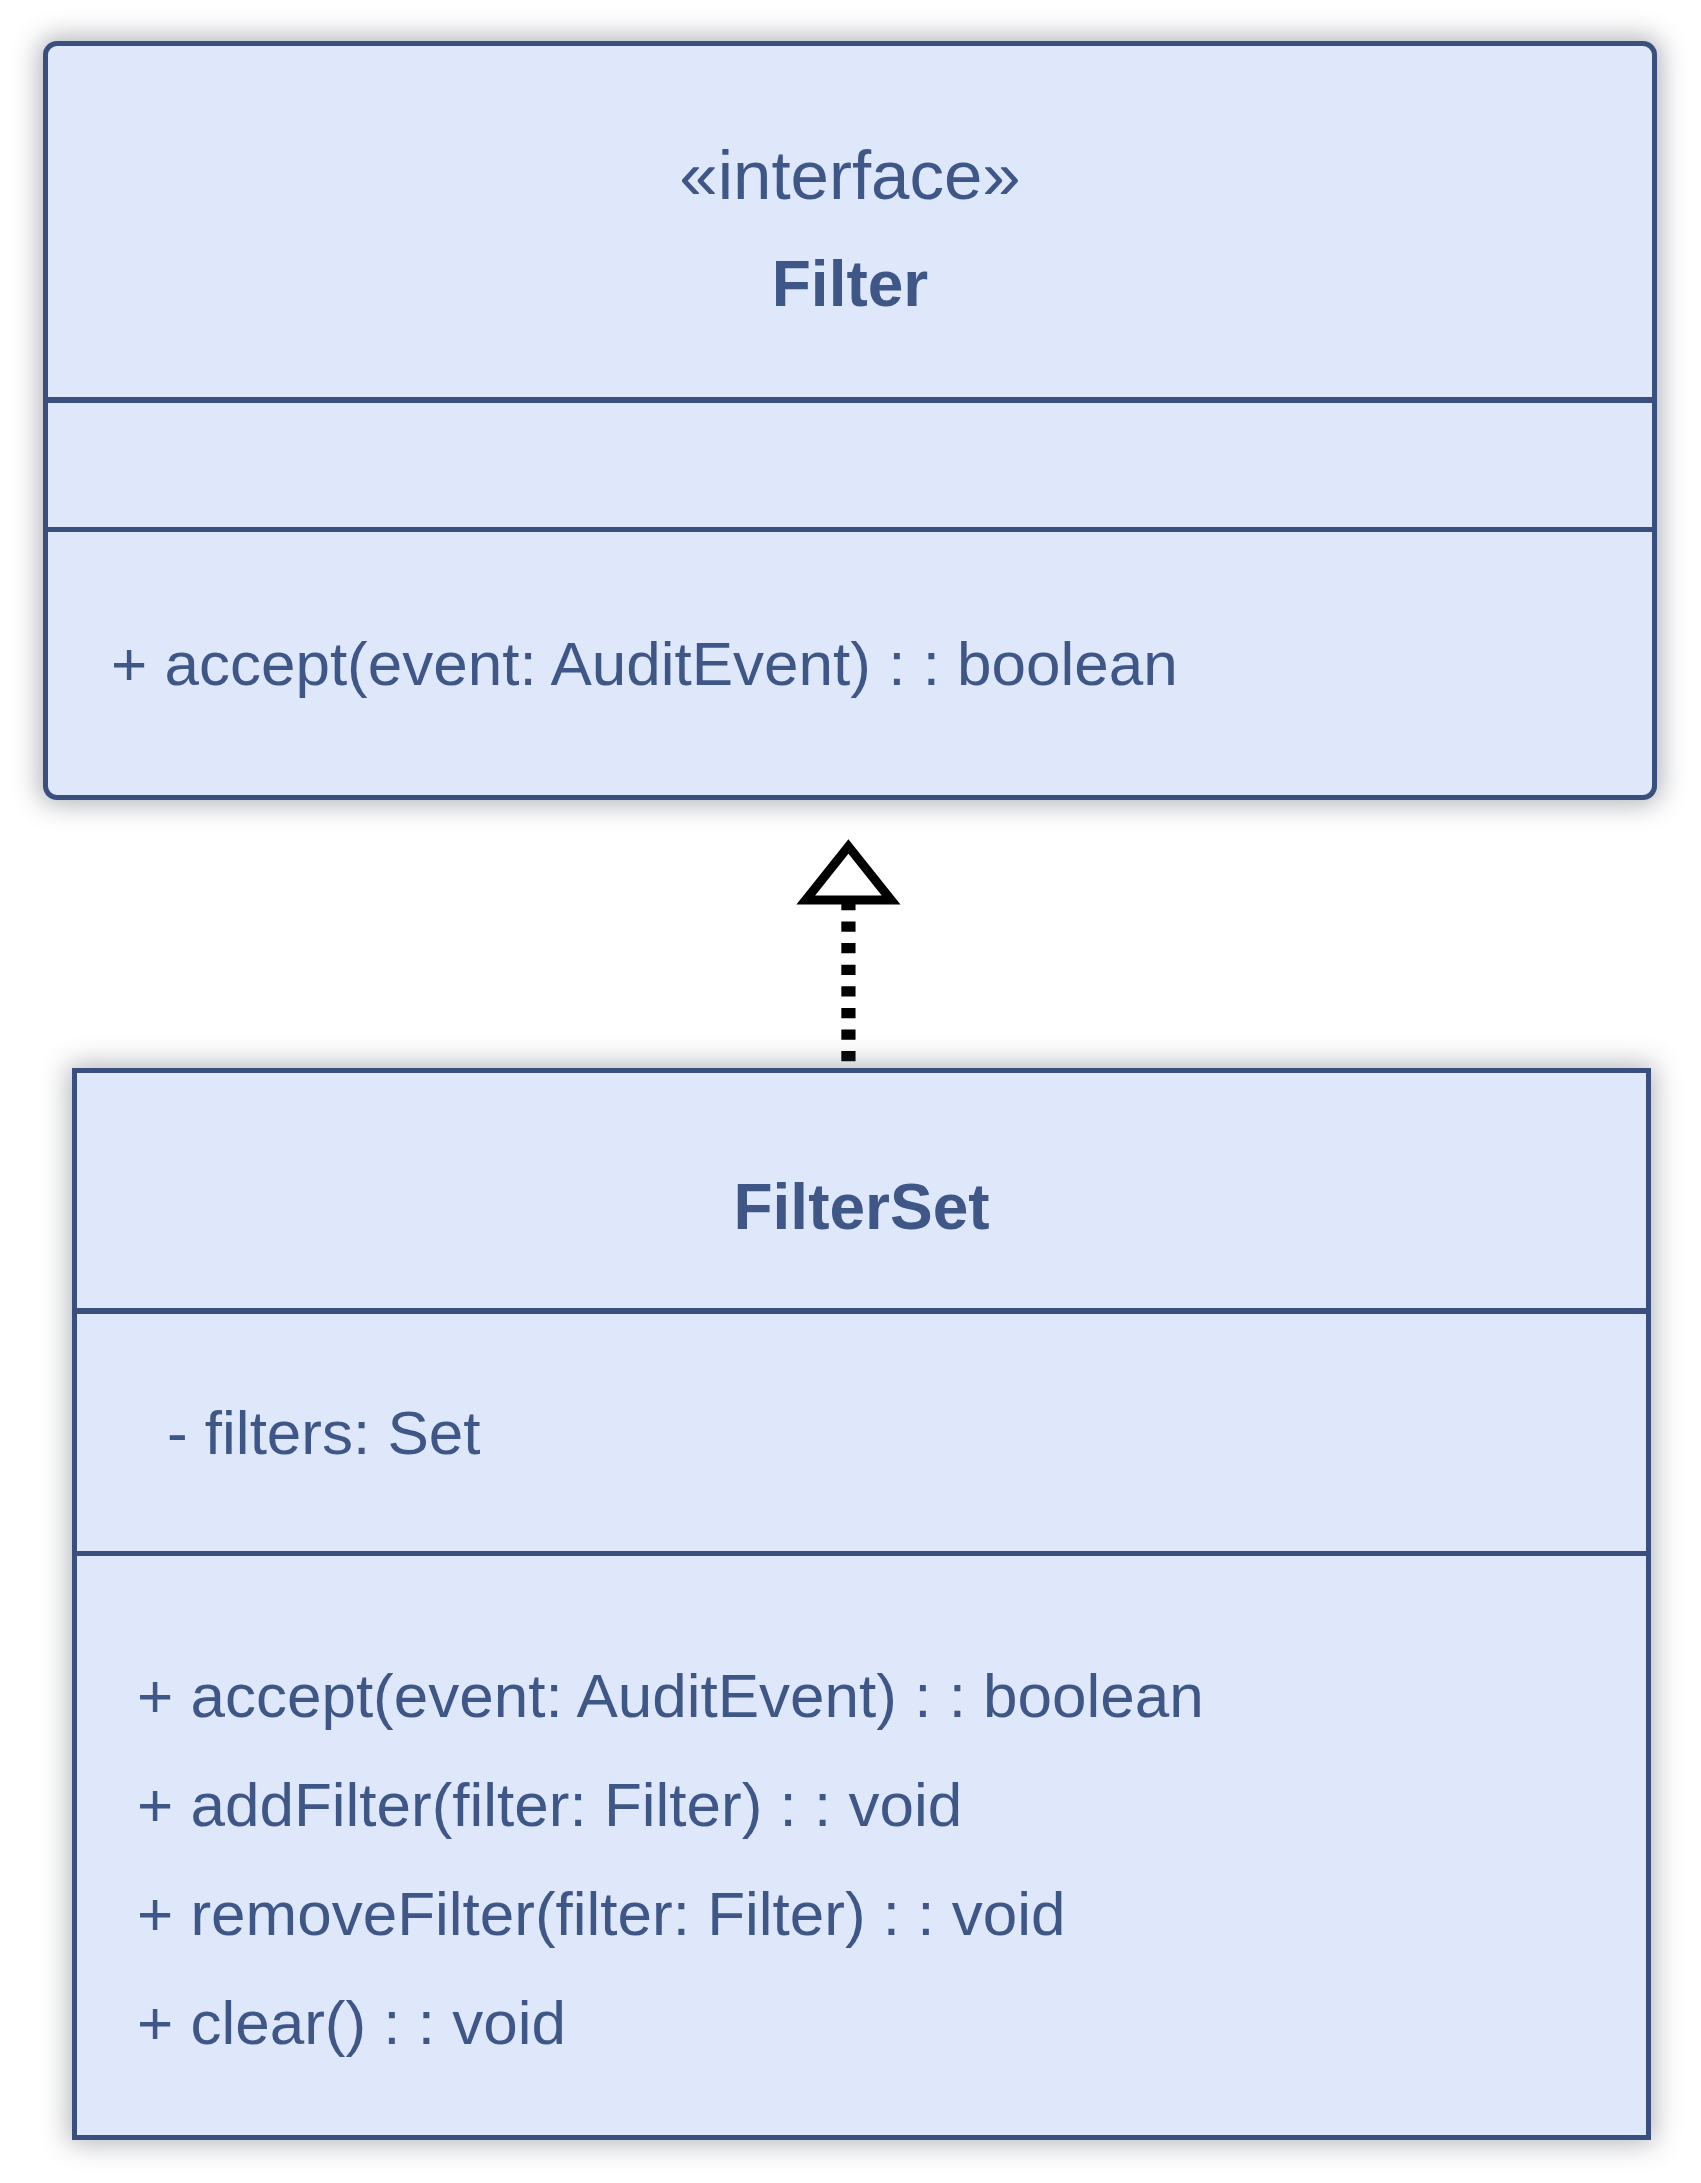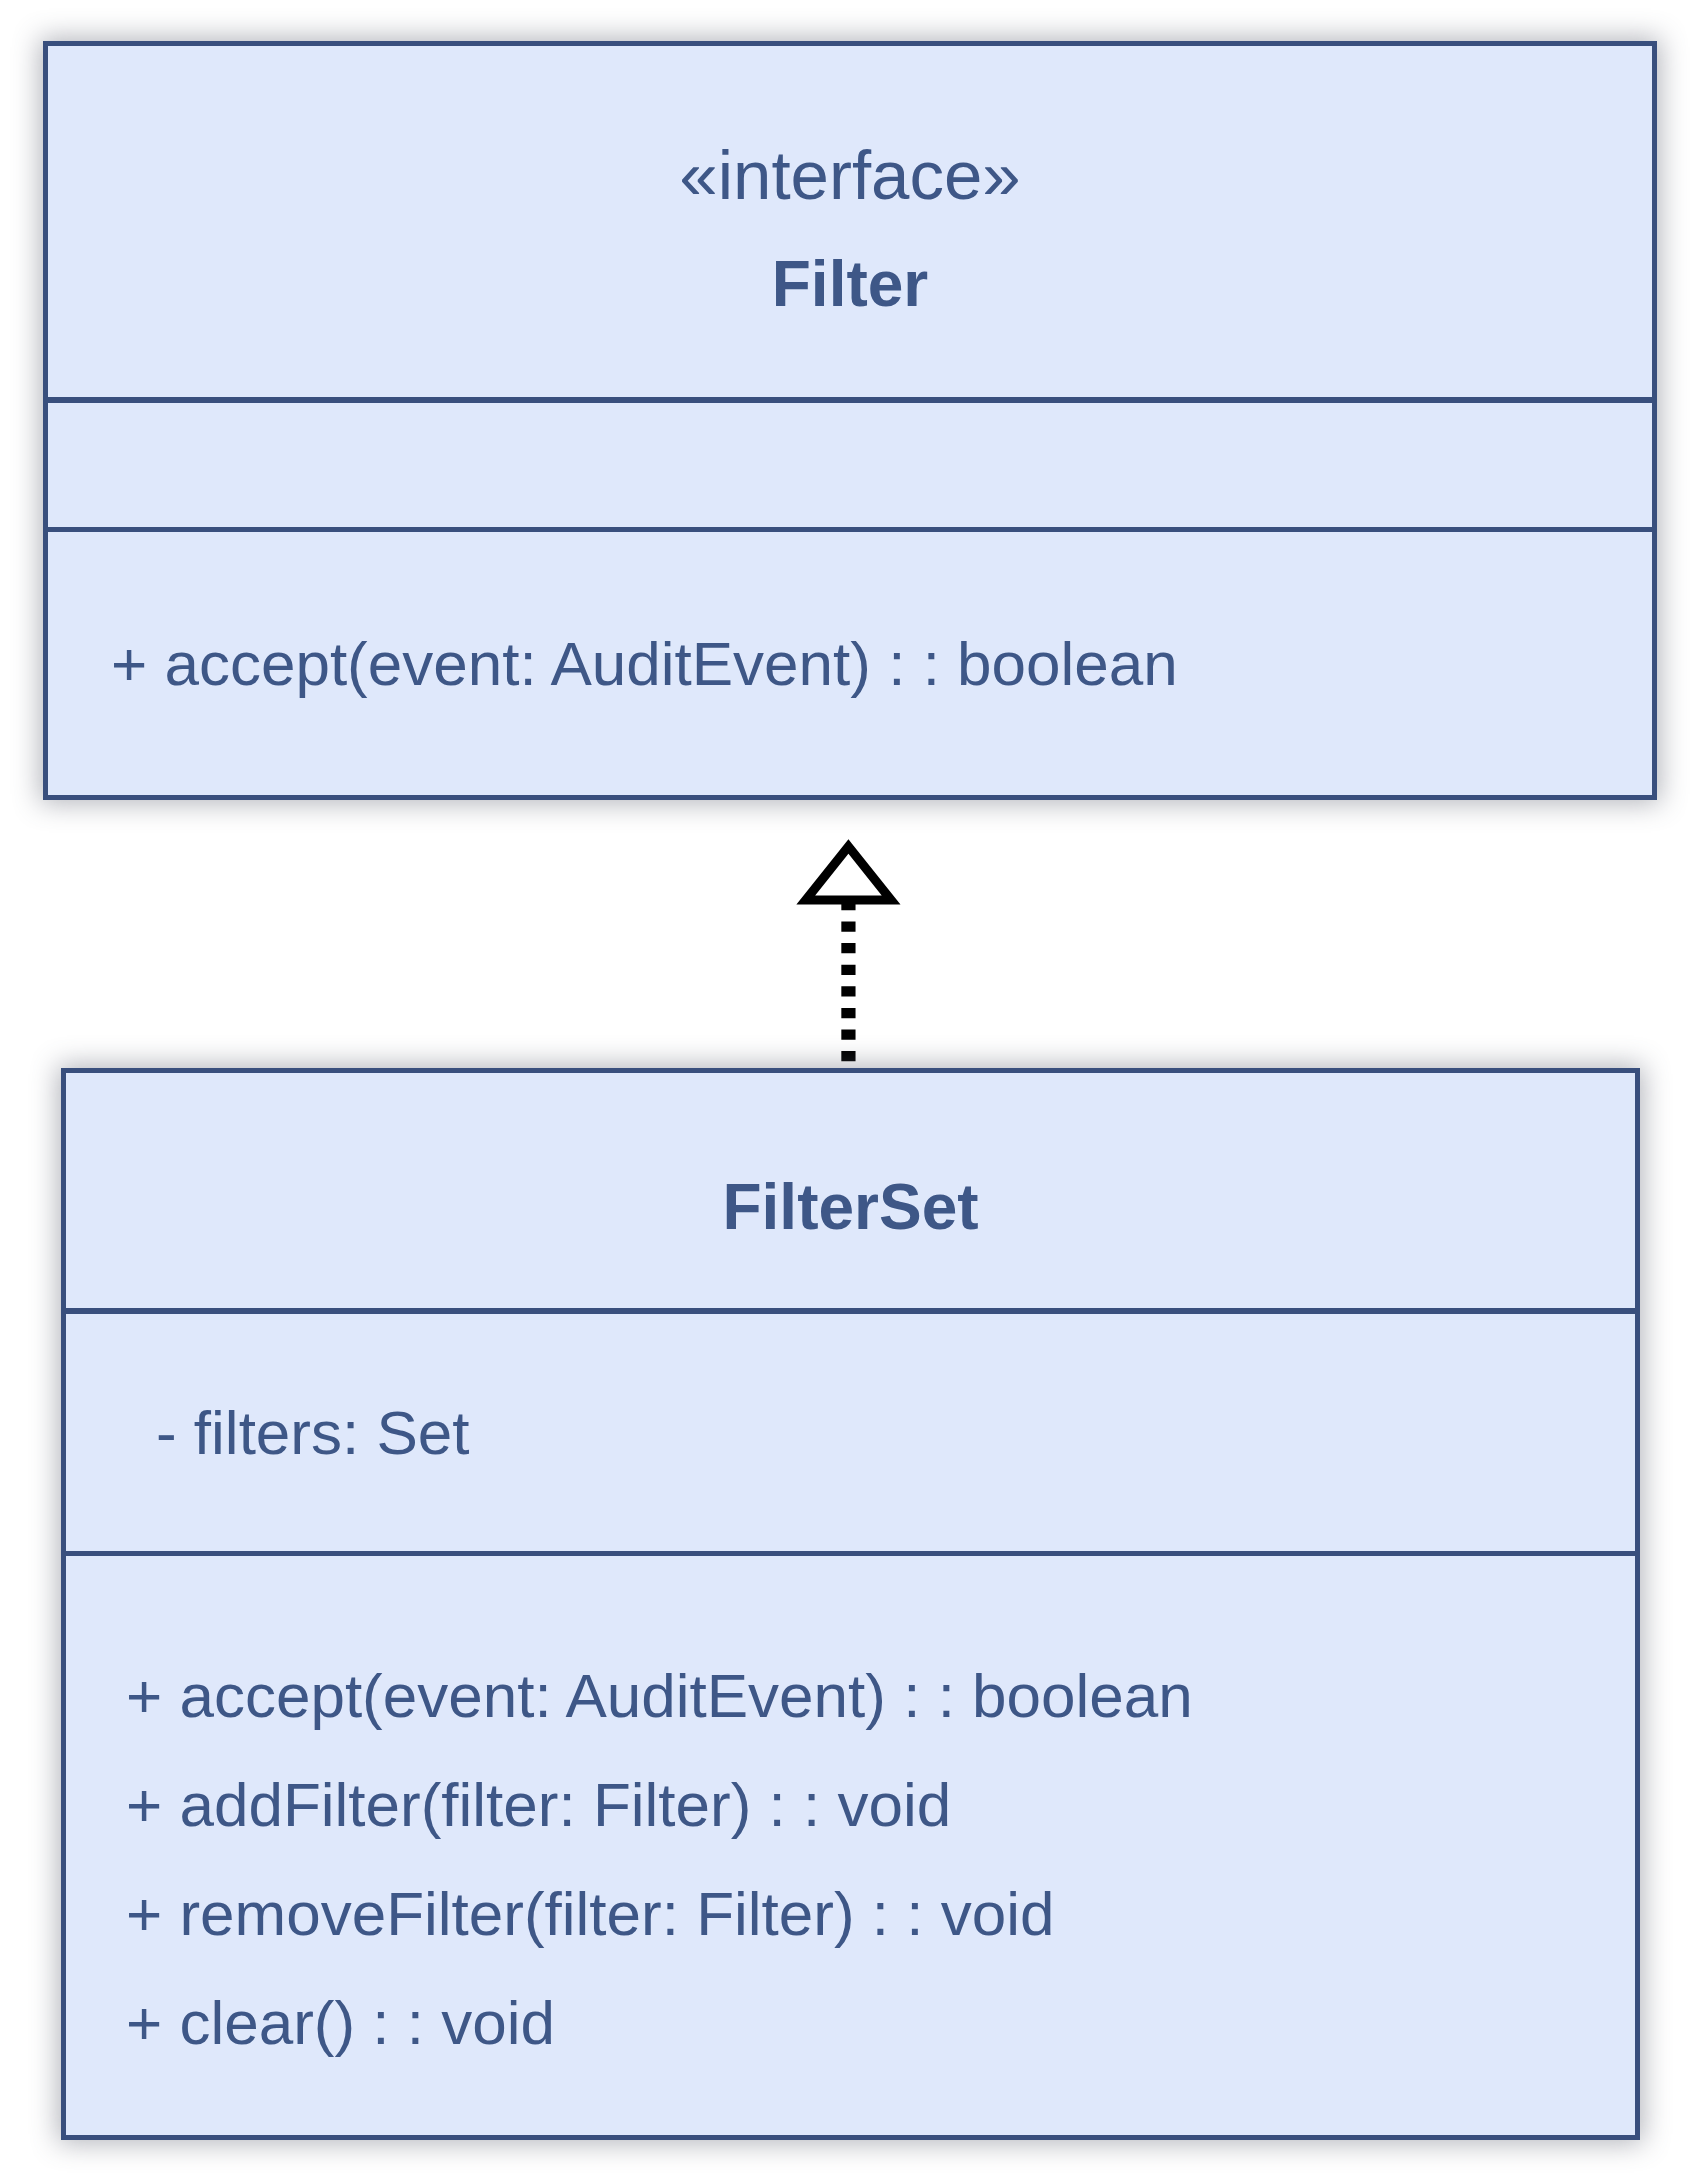--- a/index.html
+++ b/index.html
@@ -24,23 +24,24 @@
     border: 5.7px solid #394f7d;
     box-shadow: 0 0 26px 3.4px rgba(80, 85, 100, 0.45);
     display: flex;
     flex-direction: column;
   }
   #interface-box {
     left: 43px;
     top: 41px;
     width: 1614px;
     height: 759px;
+    border-radius: 14px;
   }
   #class-box {
-    left: 61px;
+    left: 72px;
     top: 1068px;
     width: 1579px;
     height: 1072px;
   }
   .compartment {
     box-sizing: border-box;
     display: flex;
     flex-direction: column;
     justify-content: center;
   }

